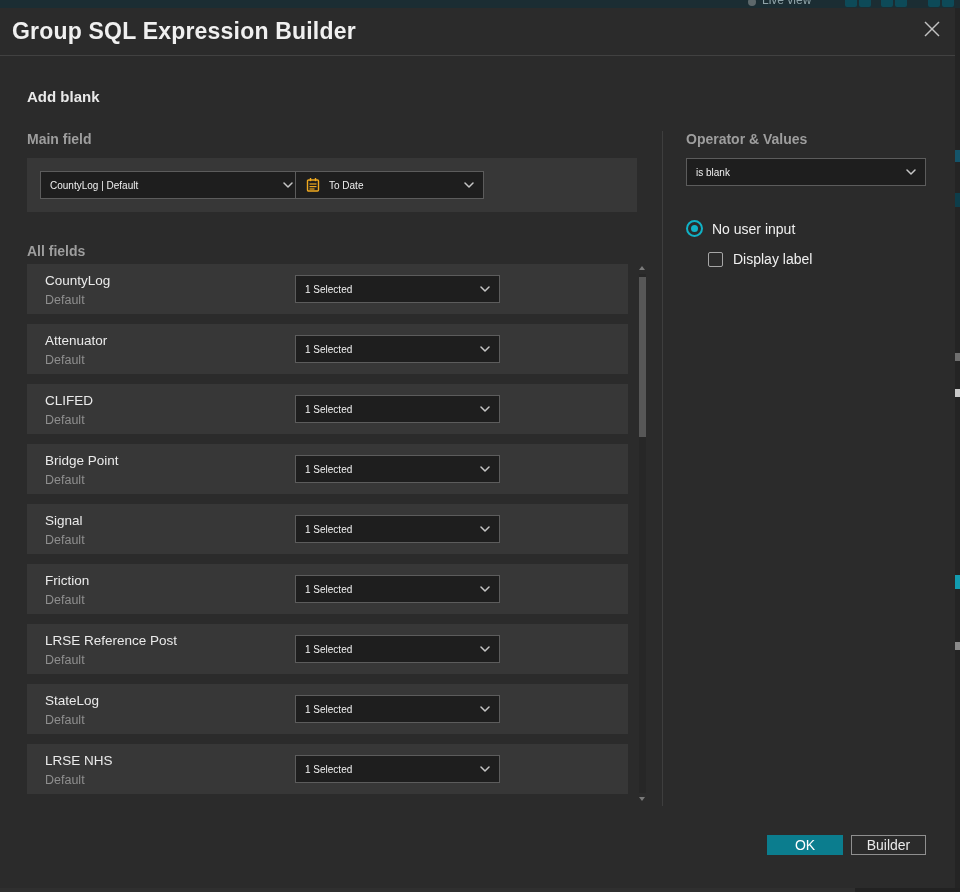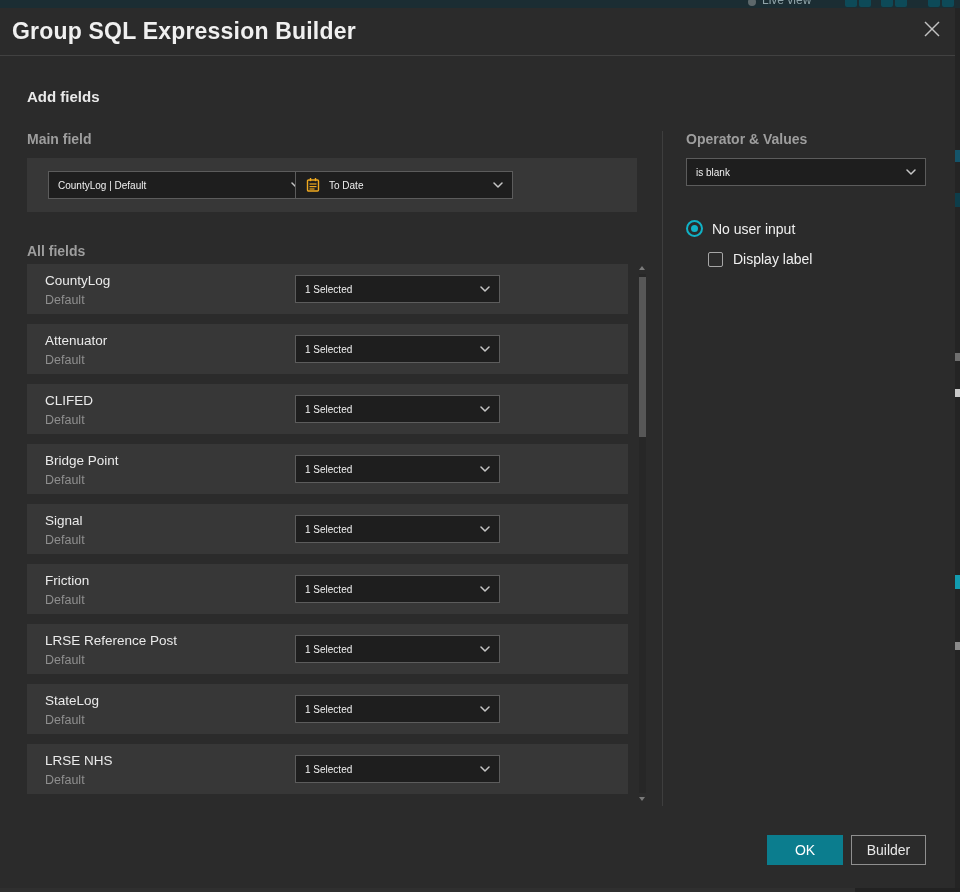--- a/index.html
+++ b/index.html
@@ -40,22 +40,22 @@
   .lbl-operator  { left: 686px; top: 123px; }
 
   .main-panel { position: absolute; left: 27px; top: 150px; width: 610px; height: 54px;
     background: #373737; }
 
   .dropdown { position: absolute; height: 28px; background: #1e1e1e;
     border: 1px solid #5c5c5c; display: flex; align-items: center;
     padding: 0 9px; cursor: pointer; }
   .dropdown .dd-text { font-size: 10px; color: #f0f0f0; white-space: nowrap; }
   .dropdown .chev { margin-left: auto; display: flex; align-items: center; }
-  .dd-field { left: 13px; top: 13px; width: 263px; margin-left: 8px; }   
-  .dd-date  { left: 268px; top: 13px; width: 218px; }
+  .dd-field { left: 13px; top: 13px; width: 263px; }   
+  .dd-date  { left: 268px; top: 13px; width: 189px; }
   .cal-icon { display: flex; align-items: center; margin-right: 8px; }
 
   .dd-operator { left: 686px; top: 150px; width: 240px; }
 
   
   .rows { position: absolute; left: 27px; top: 256px; width: 601px; }
   .frow { position: relative; width: 601px; height: 50px; background: #373737;
     margin-bottom: 10px; }
   .frow .fname { position: absolute; left: 18px; top: 9px; font-size: 13.5px; color: #eaeaea; }
   .frow .fsub  { position: absolute; left: 18px; top: 29px; font-size: 12.5px; color: #8f8f8f; }
@@ -83,21 +83,21 @@
   .radio-dot { width: 7px; height: 7px; border-radius: 50%; background: #10b2c6; }
   .radio-label { margin-left: 9px; font-size: 14px; color: #f0f0f0; }
 
   .check-row { position: absolute; left: 708px; top: 243px; display: flex;
     align-items: center; cursor: pointer; }
   .checkbox { width: 15px; height: 15px; border: 1.5px solid #a6a6a6;
     border-radius: 2px; background: transparent; }
   .check-label { margin-left: 10px; font-size: 14px; color: #f0f0f0; }
 
   
-  .btn { position: absolute; top: 827px; height: 30px; font-size: 14px;
+  .btn { position: absolute; top: 827px; height: 20px; font-size: 14px;
     display: flex; align-items: center; justify-content: center; cursor: pointer; }
   .btn-ok { left: 767px; width: 76px; background: #0b7d8e; color: #ffffff; border: 1px solid #0b7d8e; }
   .btn-cancel { left: 851px; width: 75px; background: transparent; color: #e8e8e8;
     border: 1px solid #8f8f8f; }
 </style>
 </head>
 <body>
 
 <div class="stage">
 
@@ -130,21 +130,21 @@
         <span>
           <svg width="20" height="20" viewBox="0 0 20 20">
             <line x1="3" y1="3" x2="17" y2="17" stroke="#c2c2c2" stroke-width="1.4"></line>
             <line x1="17" y1="3" x2="3" y2="17" stroke="#c2c2c2" stroke-width="1.4"></line>
           </svg>
         </span>
       </div>
       <div class="hairline"></div>
     </div>
 
-    <div class="h-addfields">Add fields</div>
+    <div class="h-addfields">Add blank</div>
 
     <div class="sec-label lbl-mainfield">Main field</div>
 
     <div class="main-panel">
       <div class="dropdown dd-field">
         <span class="dd-text">CountyLog | Default</span>
         <span class="chev">
           <svg width="10" height="6" viewBox="0 0 10 6">
               <polyline points="1,1 5,5 9,1" fill="none" stroke="#c6c6c6" stroke-width="1.5" stroke-linecap="round" stroke-linejoin="round"></polyline>
             </svg>

